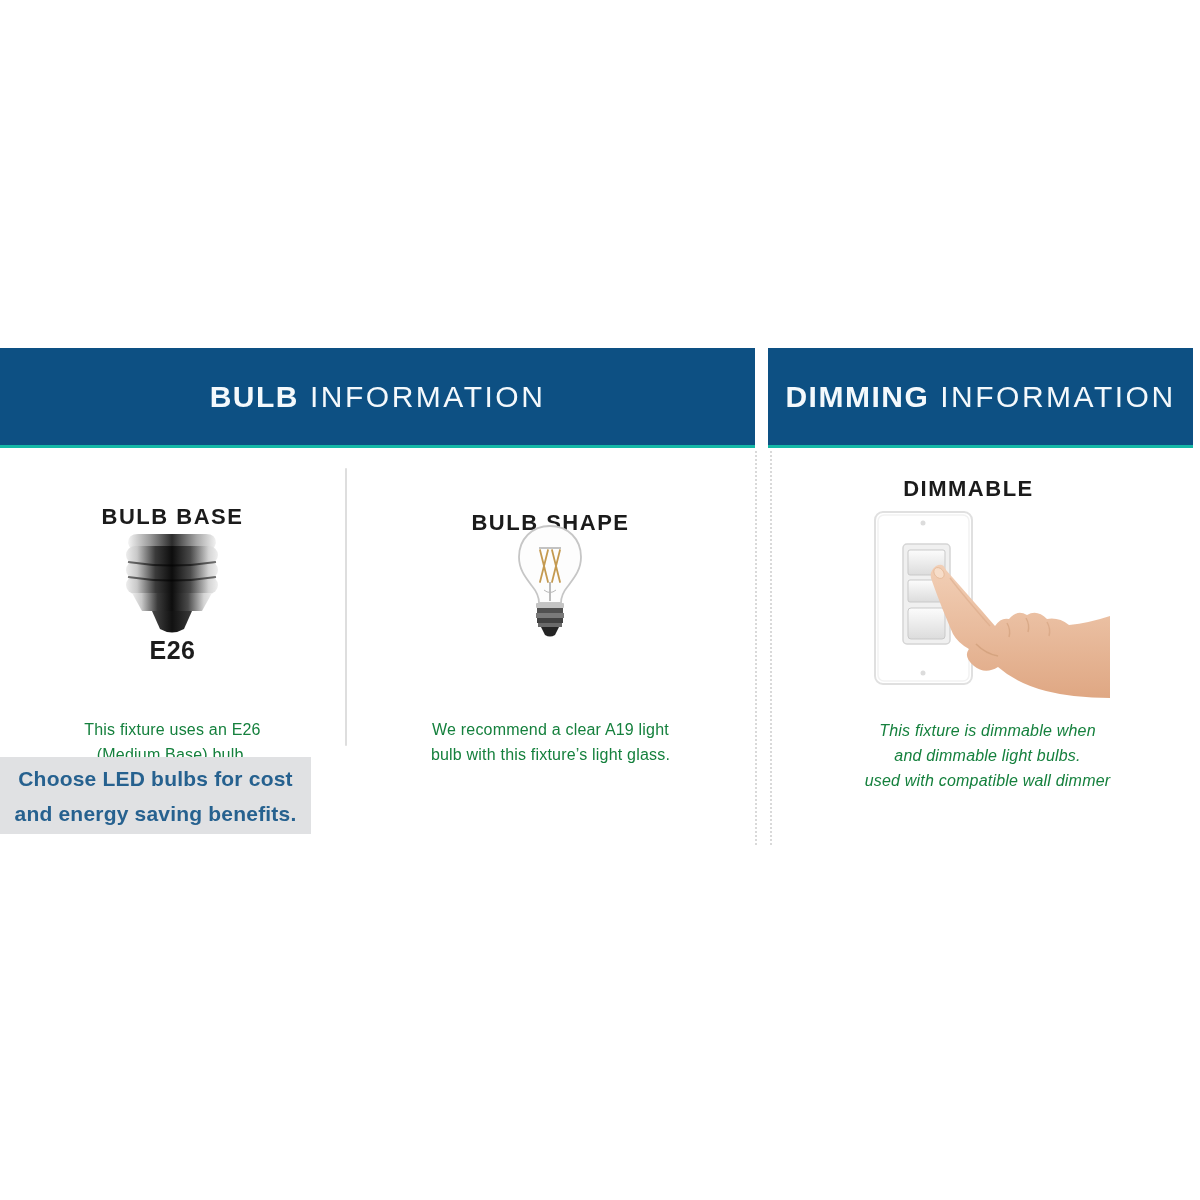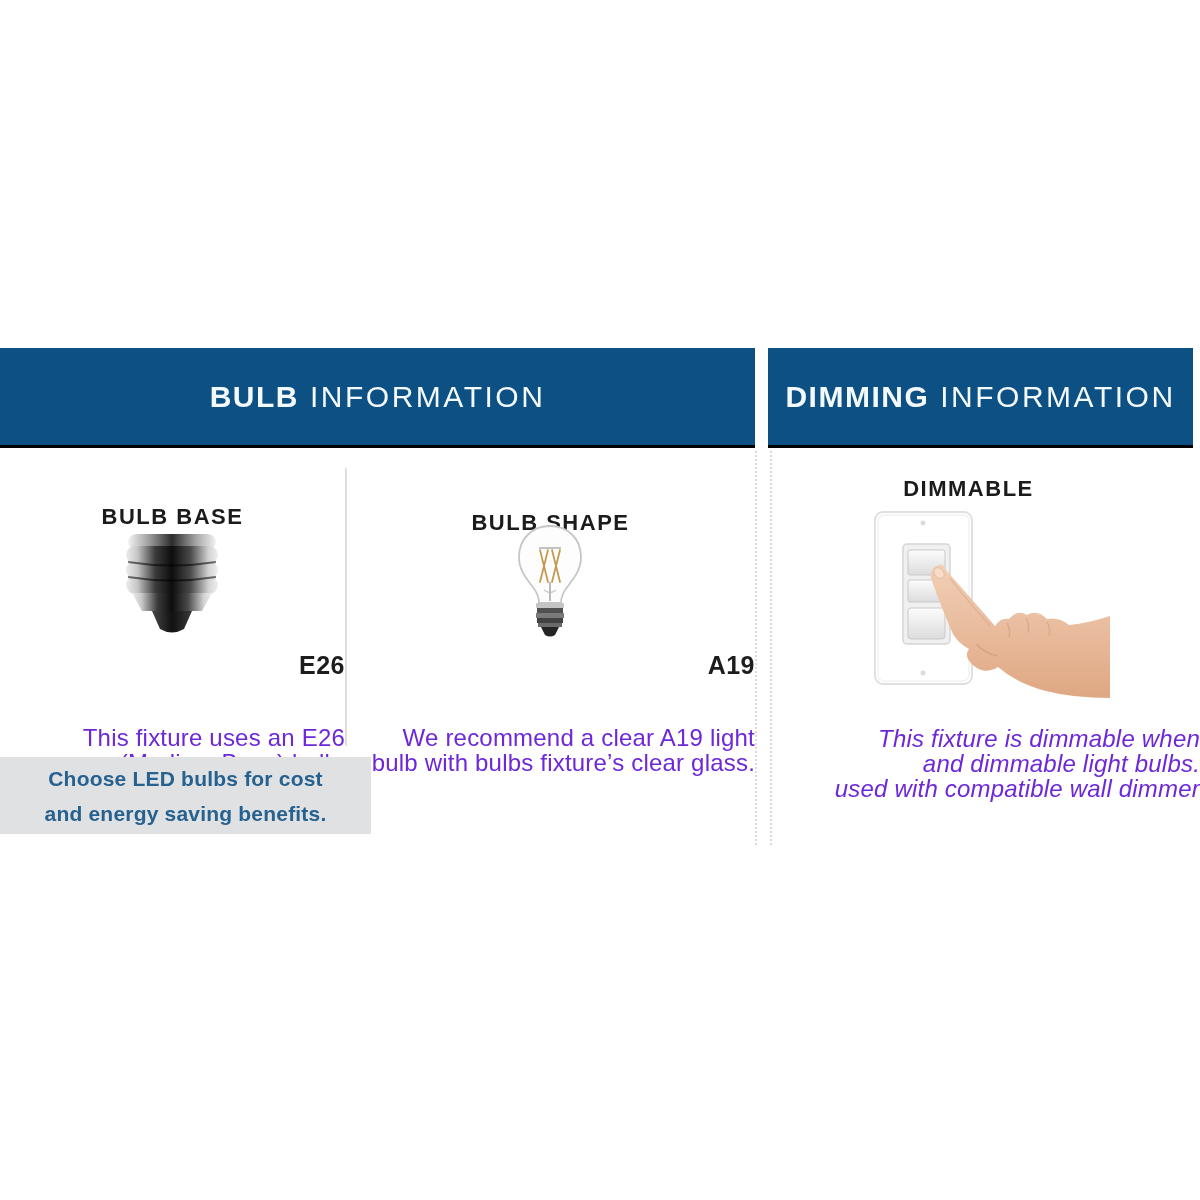--- a/index.html
+++ b/index.html
@@ -3,21 +3,21 @@
 <meta charset="utf-8">
 <style>
   html,body{margin:0;padding:0;background:#ffffff;}
   .canvas{
     position:relative;width:1200px;height:1200px;background:#ffffff;
     font-family:"Liberation Sans", sans-serif;overflow:hidden;
   }
   
   .band{
     position:absolute;top:348px;height:97px;background:#0d5083;
-    border-bottom:3px solid #000000;
+    border-bottom:3px solid #14b8a6;
     display:flex;align-items:center;justify-content:center;
     color:#f4f9fc;font-size:30px;white-space:nowrap;
   }
   .band-bulb{left:0;width:755px;}
   .band-dim{left:768px;width:425px;}
   .band .b{font-weight:bold;letter-spacing:1.5px;margin-right:11px;}
   .band .r{font-weight:normal;letter-spacing:2.5px;}
   
   .gapdot{position:absolute;top:451px;height:394px;width:0;border-left:2px dotted #d9d9d9;}
   .gapdot.g1{left:755px;}
@@ -32,37 +32,37 @@
   .t1{left:0;width:345px;margin-top:28px;}
   .t2{left:346px;width:409px;margin-top:34px;}
   .t3{left:756px;width:425px;}
   
   .fig{position:absolute;}
   .fig-e26{left:114px;top:531px;width:116px;height:110px;}
   .fig-a19{left:507px;top:524px;width:86px;height:116px;}
   .fig-dimmer{left:858px;top:506px;width:252px;height:192px;}
   
   .biglabel{
-    position:absolute;top:651px;text-align:right;
+    position:absolute;top:636px;text-align:center;
     font-size:25px;font-weight:bold;color:#1d1d1d;letter-spacing:0.5px;
   }
   .l1{left:0;width:345px;}
   .l2{left:346px;width:409px;}
   
   .desc{
-    position:absolute;text-align:right;color:#6d28d9;
-    font-size:24px;line-height:25px;letter-spacing:0.2px;
+    position:absolute;text-align:center;color:#15803d;
+    font-size:16px;line-height:25px;letter-spacing:0.2px;
   }
   .d1{left:0;width:345px;top:701px;}
   .d2{left:346px;width:409px;top:701px;}
   .d3{left:775px;width:425px;top:702px;font-style:italic;}
   .desc span{display:block;}
   
   .callout{
-    position:absolute;left:0;top:757px;width:371px;height:77px;
+    position:absolute;left:0;top:757px;width:311px;height:77px;
     background:#e0e1e3;display:flex;flex-direction:column;justify-content:center;
     text-align:center;color:#26618f;font-size:21px;font-weight:bold;line-height:27px;
     letter-spacing:0.2px;
     gap:8px;
   }
 </style>
 </head>
 <body>
 
 <div class="canvas">
@@ -182,29 +182,28 @@
       <path d="M149,117 Q153,124 151,131" stroke="#cf9c78" stroke-width="1.4" fill="none" opacity="0.6"></path>
       <path d="M168,112 Q172,119 170,126" stroke="#cf9c78" stroke-width="1.4" fill="none" opacity="0.6"></path>
       <path d="M189,116 Q193,123 191,130" stroke="#cf9c78" stroke-width="1.4" fill="none" opacity="0.5"></path>
       <path d="M92,72 C104,88 118,104 132,120" stroke="#d8a584" stroke-width="1.4" fill="none" opacity="0.5"></path>
 
       <ellipse cx="81" cy="67" rx="4.5" ry="6" fill="#f7ddc9" stroke="#e3b796" stroke-width="0.8" transform="rotate(-40 81 67)"></ellipse>
     </svg>
   </div>
 
   <div class="biglabel l1">E26</div>
-  <div class="biglabel l2">A19</div>
 
   <p class="desc d1">
     <span>This fixture uses an E26</span>
     <span>(Medium Base) bulb.</span>
   </p>
   <p class="desc d2">
     <span>We recommend a clear A19 light</span>
-    <span>bulb with bulbs fixture’s clear glass.</span>
+    <span>bulb with this fixture’s light glass.</span>
   </p>
   <p class="desc d3">
     <span>This fixture is dimmable when</span>
     <span>and dimmable light bulbs.</span>
     <span>used with compatible wall dimmer</span>
   </p>
 
   <div class="callout">
     <div>Choose LED bulbs for cost</div>
     <div>and energy saving benefits.</div>

